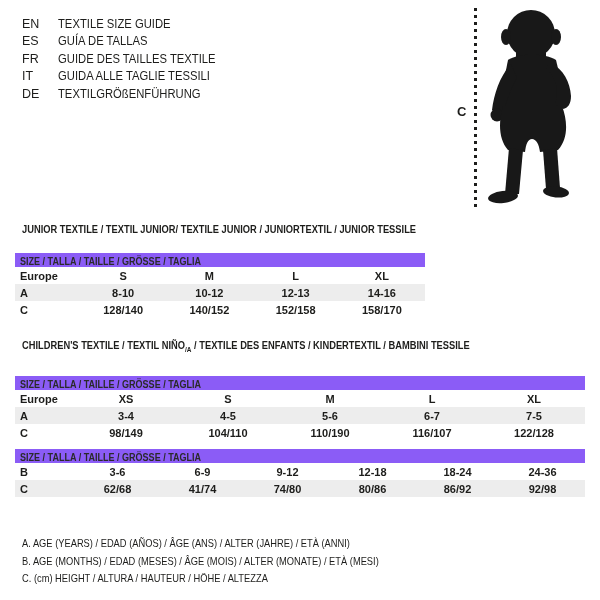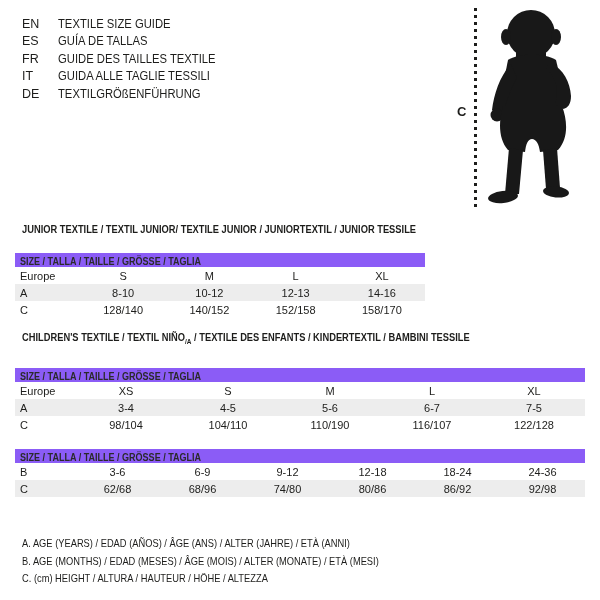--- a/index.html
+++ b/index.html
@@ -18,31 +18,31 @@
 
   
   .dashed-line { position:absolute; left:474px; top:8px; width:3px; height:199px;
     background:repeating-linear-gradient(to bottom,#1d1d1b 0 3px,transparent 3px 7px); }
   .c-label { position:absolute; left:457px; top:104px; font-weight:bold; font-size:13px; }
   .baby { position:absolute; left:486px; top:8px; }
 
   
   .table-section { position:absolute; left:15px;margin-top:12px; }
   .t1 { top:210px; width:410px; }
-  .t2 { top:318px; width:570px; }
+  .t2 { top:326px; width:570px; }
   .t3 { top:420px; width:570px; }
   .tbl-title { font-weight:bold; font-size:11.5px; line-height:15px; margin-left:7px; white-space:nowrap; }
   .subscript { font-size:8px; vertical-align:sub; }
   .tbl { width:100%; }
   .t1 .tbl { margin-top:16px; }
   .t2 .tbl { margin-top:19px; }
   .t3 .tbl { margin-top:17px; }
   .tbl-head { height:14px; background:#8b5cf6; display:flex; align-items:flex-end;
     padding-left:5px; font-weight:bold; font-size:11px; color:#2a2a2a; }
-  .trow { display:flex; height:17px; align-items:center; font-size:11px; }
+  .trow { display:flex; height:17px; align-items:center; font-size:11px;font-weight:bold; }
   .trow.shade { background:#ededed; }
   .tcell { flex:1 1 0; text-align:center; }
   .tcell.tlabel { text-align:left; padding-left:5px; }
   .t1 .tlabel { flex:0 0 60px; }
   .t2 .tlabel, .t3 .tlabel { flex:0 0 55px; }
 
   
   .footnotes { position:absolute; left:22px; top:535px; }
   .fnote { height:17.5px; line-height:17.5px; font-weight:normal; font-size:11.5px; white-space:nowrap; }
 </style>
@@ -145,21 +145,21 @@
         <div class="trow shade">
           <div class="tcell tlabel">A</div>
           <div class="tcell">3-4</div>
           <div class="tcell">4-5</div>
           <div class="tcell">5-6</div>
           <div class="tcell">6-7</div>
           <div class="tcell">7-5</div>
         </div>
         <div class="trow">
           <div class="tcell tlabel">C</div>
-          <div class="tcell">98/104</div>
+          <div class="tcell">98/149</div>
           <div class="tcell">104/110</div>
           <div class="tcell">110/190</div>
           <div class="tcell">116/107</div>
           <div class="tcell">122/128</div>
         </div>
       </div>
   </section>
 
   <section class="table-section t3">
     <div class="tbl">
@@ -171,21 +171,21 @@
           <div class="tcell">3-6</div>
           <div class="tcell">6-9</div>
           <div class="tcell">9-12</div>
           <div class="tcell">12-18</div>
           <div class="tcell">18-24</div>
           <div class="tcell">24-36</div>
         </div>
         <div class="trow shade">
           <div class="tcell tlabel">C</div>
           <div class="tcell">62/68</div>
-          <div class="tcell">68/96</div>
+          <div class="tcell">41/74</div>
           <div class="tcell">74/80</div>
           <div class="tcell">80/86</div>
           <div class="tcell">86/92</div>
           <div class="tcell">92/98</div>
         </div>
       </div>
   </section>
 
   <section class="footnotes">
     <div class="fnote"><span class="cond81">A. AGE (YEARS) / EDAD (AÑOS) / ÂGE (ANS) / ALTER (JAHRE) / ETÀ (ANNI)</span></div>

